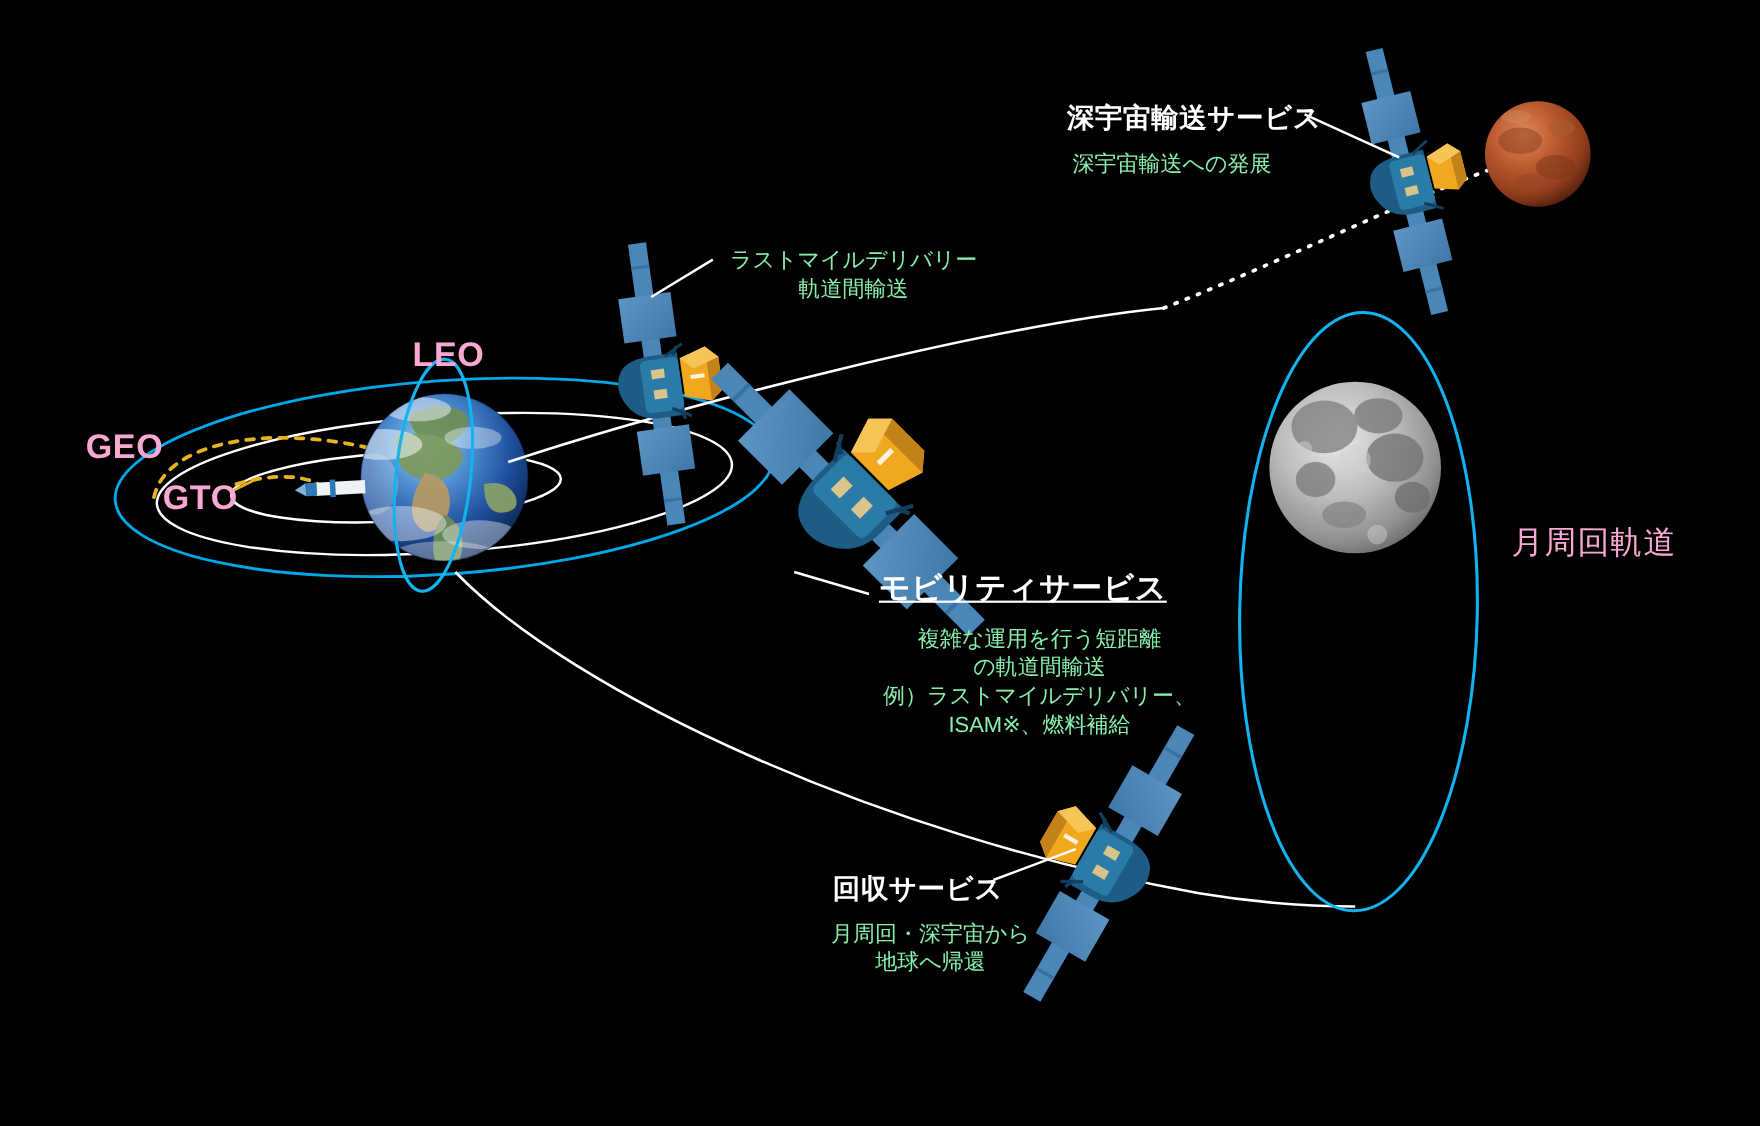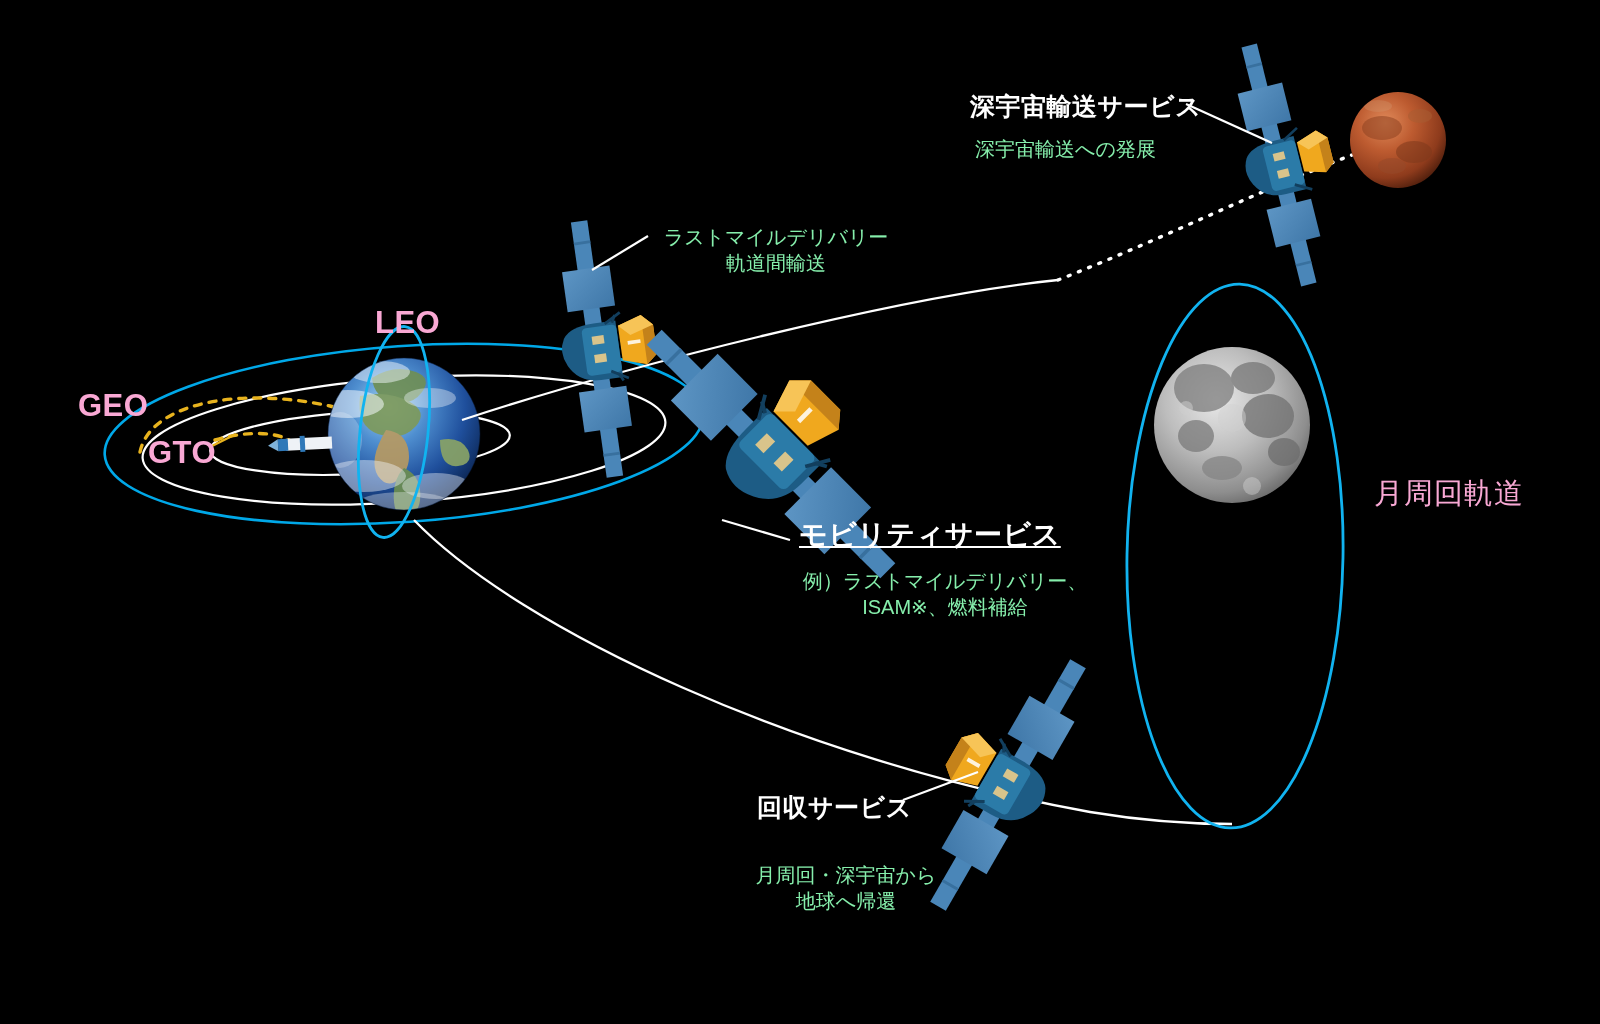--- a/index.html
+++ b/index.html
@@ -278,23 +278,25 @@
     <div>深宇宙輸送への発展</div>
   </div>
 
   <div class="lbl svc-sub" style="left:651px;top:224px;width:250px;">
     <div>ラストマイルデリバリー</div>
     <div>軌道間輸送</div>
   </div>
 
   <div class="lbl svc-title big" style="left:799px;top:516px;">モビリティサービス</div>
   <div class="lbl svc-sub tight" style="left:800px;top:568px;width:290px;">
+    <div>複雑な運用を行う短距離</div>
+    <div>の軌道間輸送</div>
     <div>例）ラストマイルデリバリー、</div>
     <div>ISAM※、燃料補給</div>
   </div>
 
   <div class="lbl svc-title" style="left:757px;top:791px;">回収サービス</div>
-  <div class="lbl svc-sub" style="left:736px;top:836px;width:220px;margin-top:26px;">
+  <div class="lbl svc-sub" style="left:736px;top:836px;width:220px;">
     <div>月周回・深宇宙から</div>
     <div>地球へ帰還</div>
   </div>
 
 </div>
 
 </body></html>

